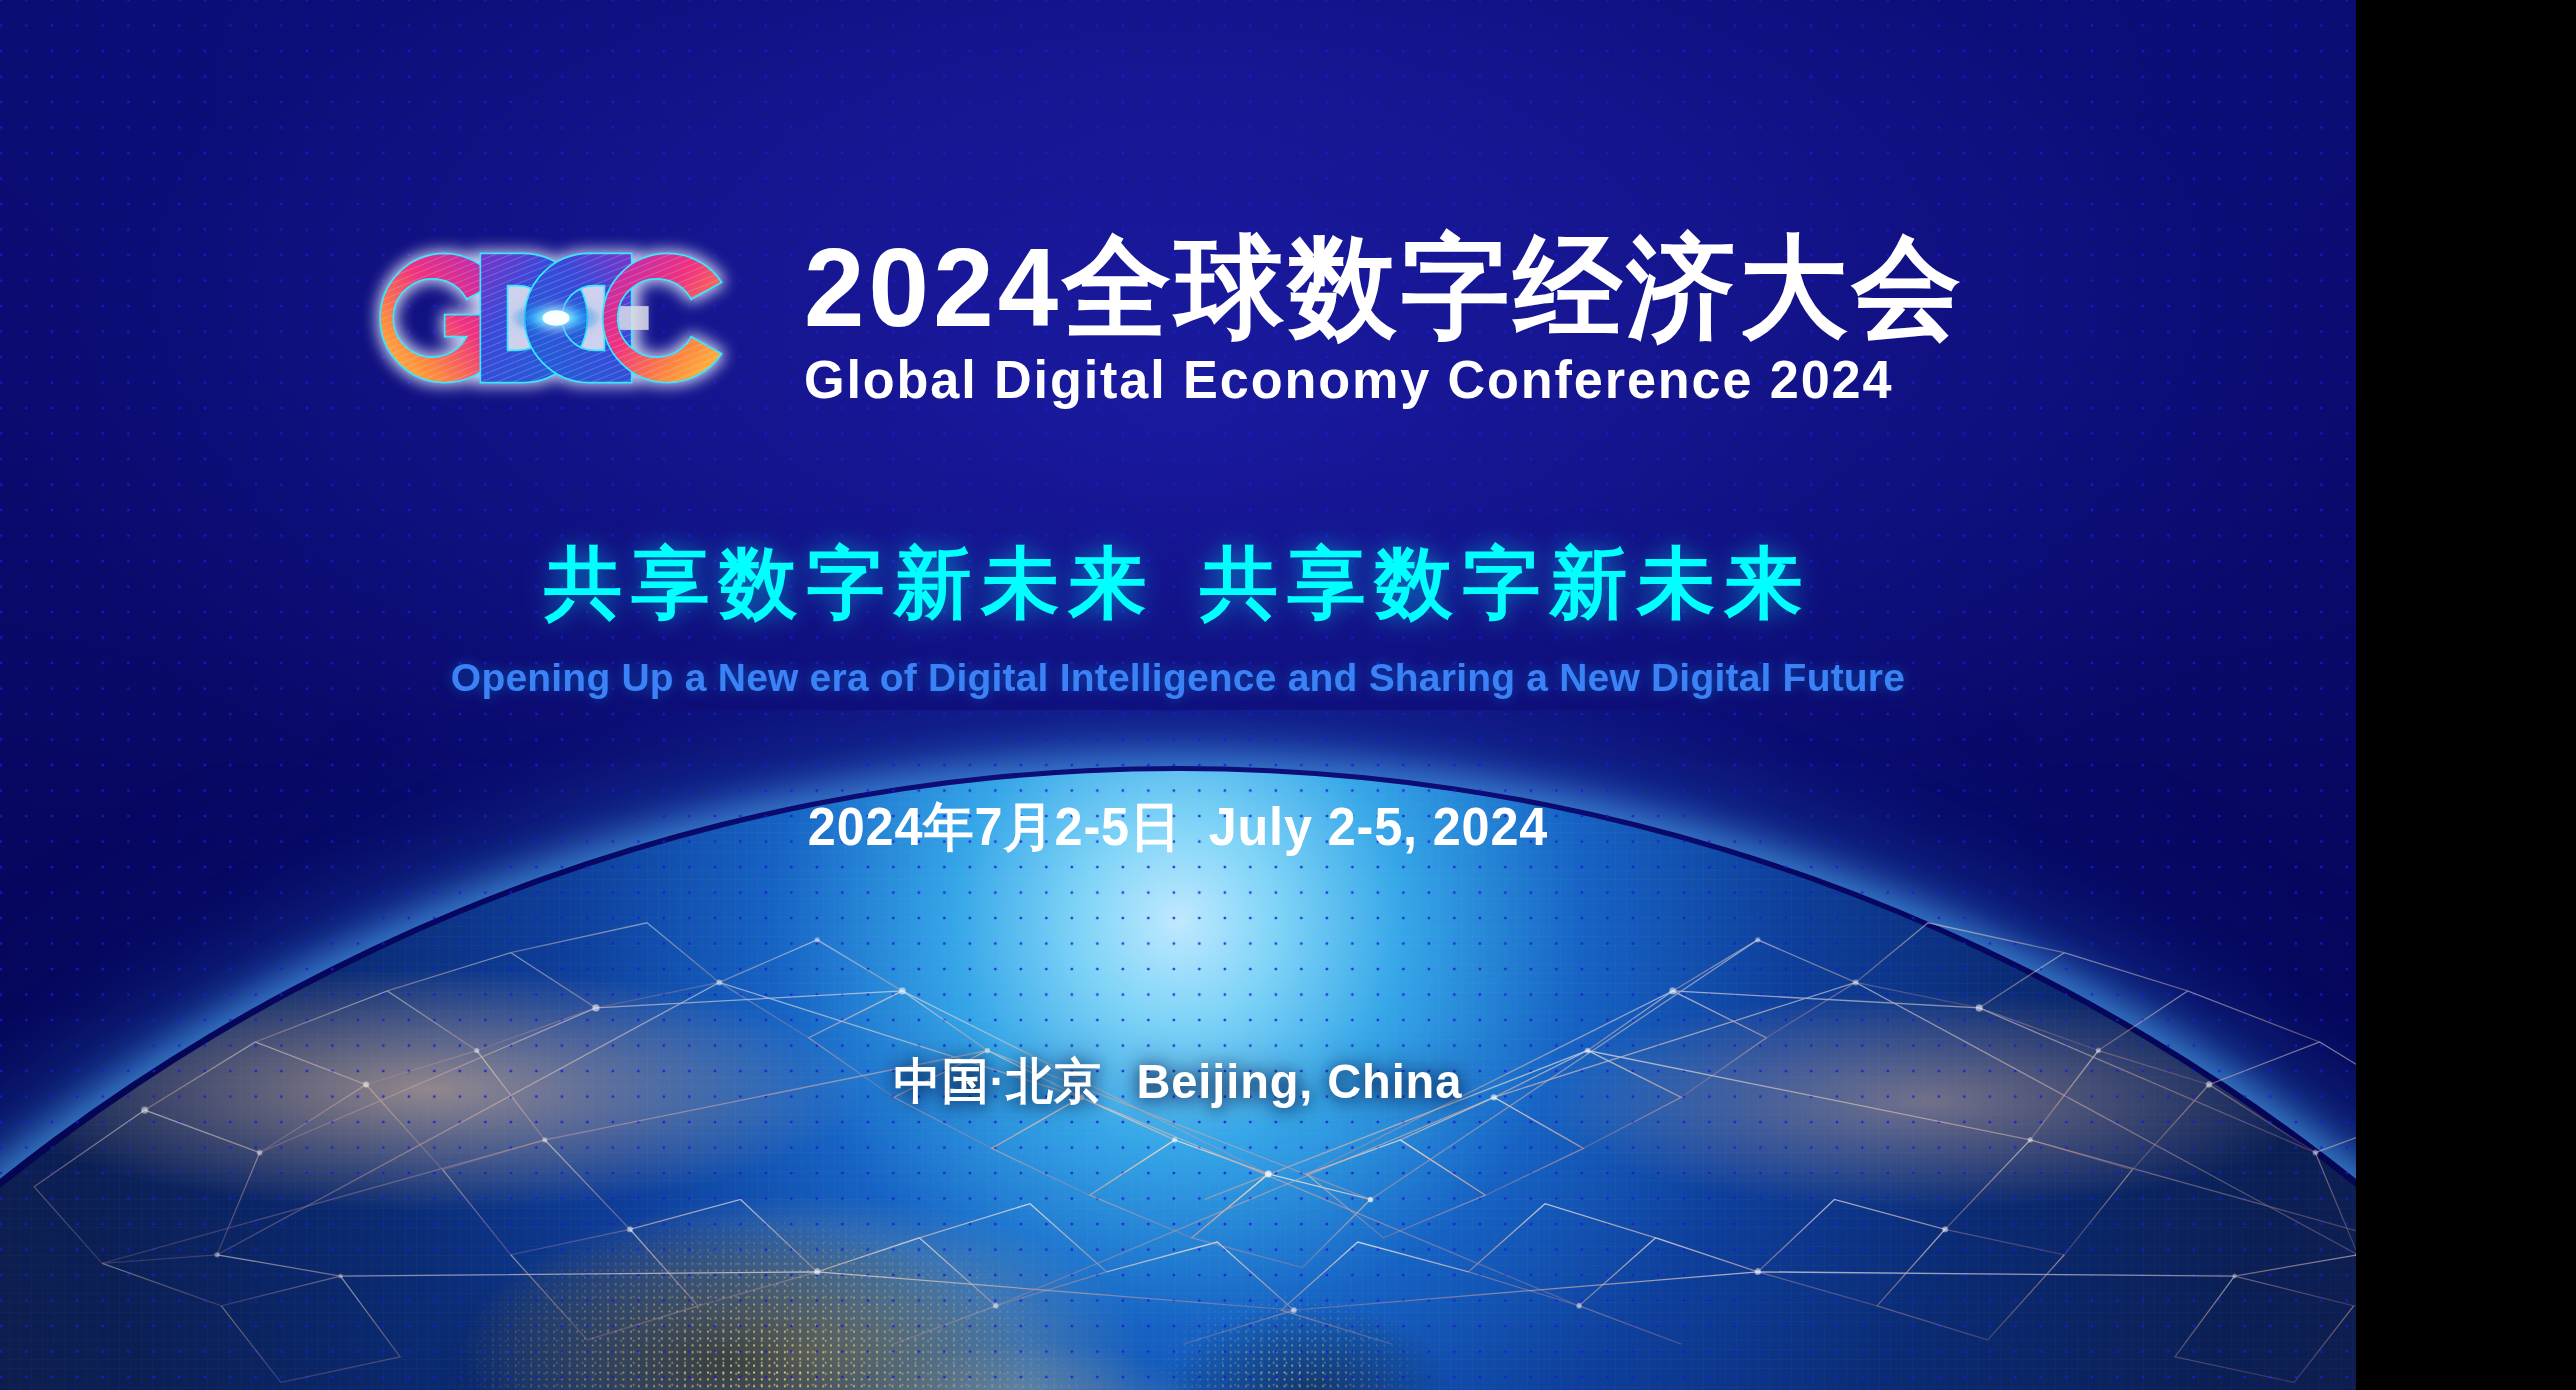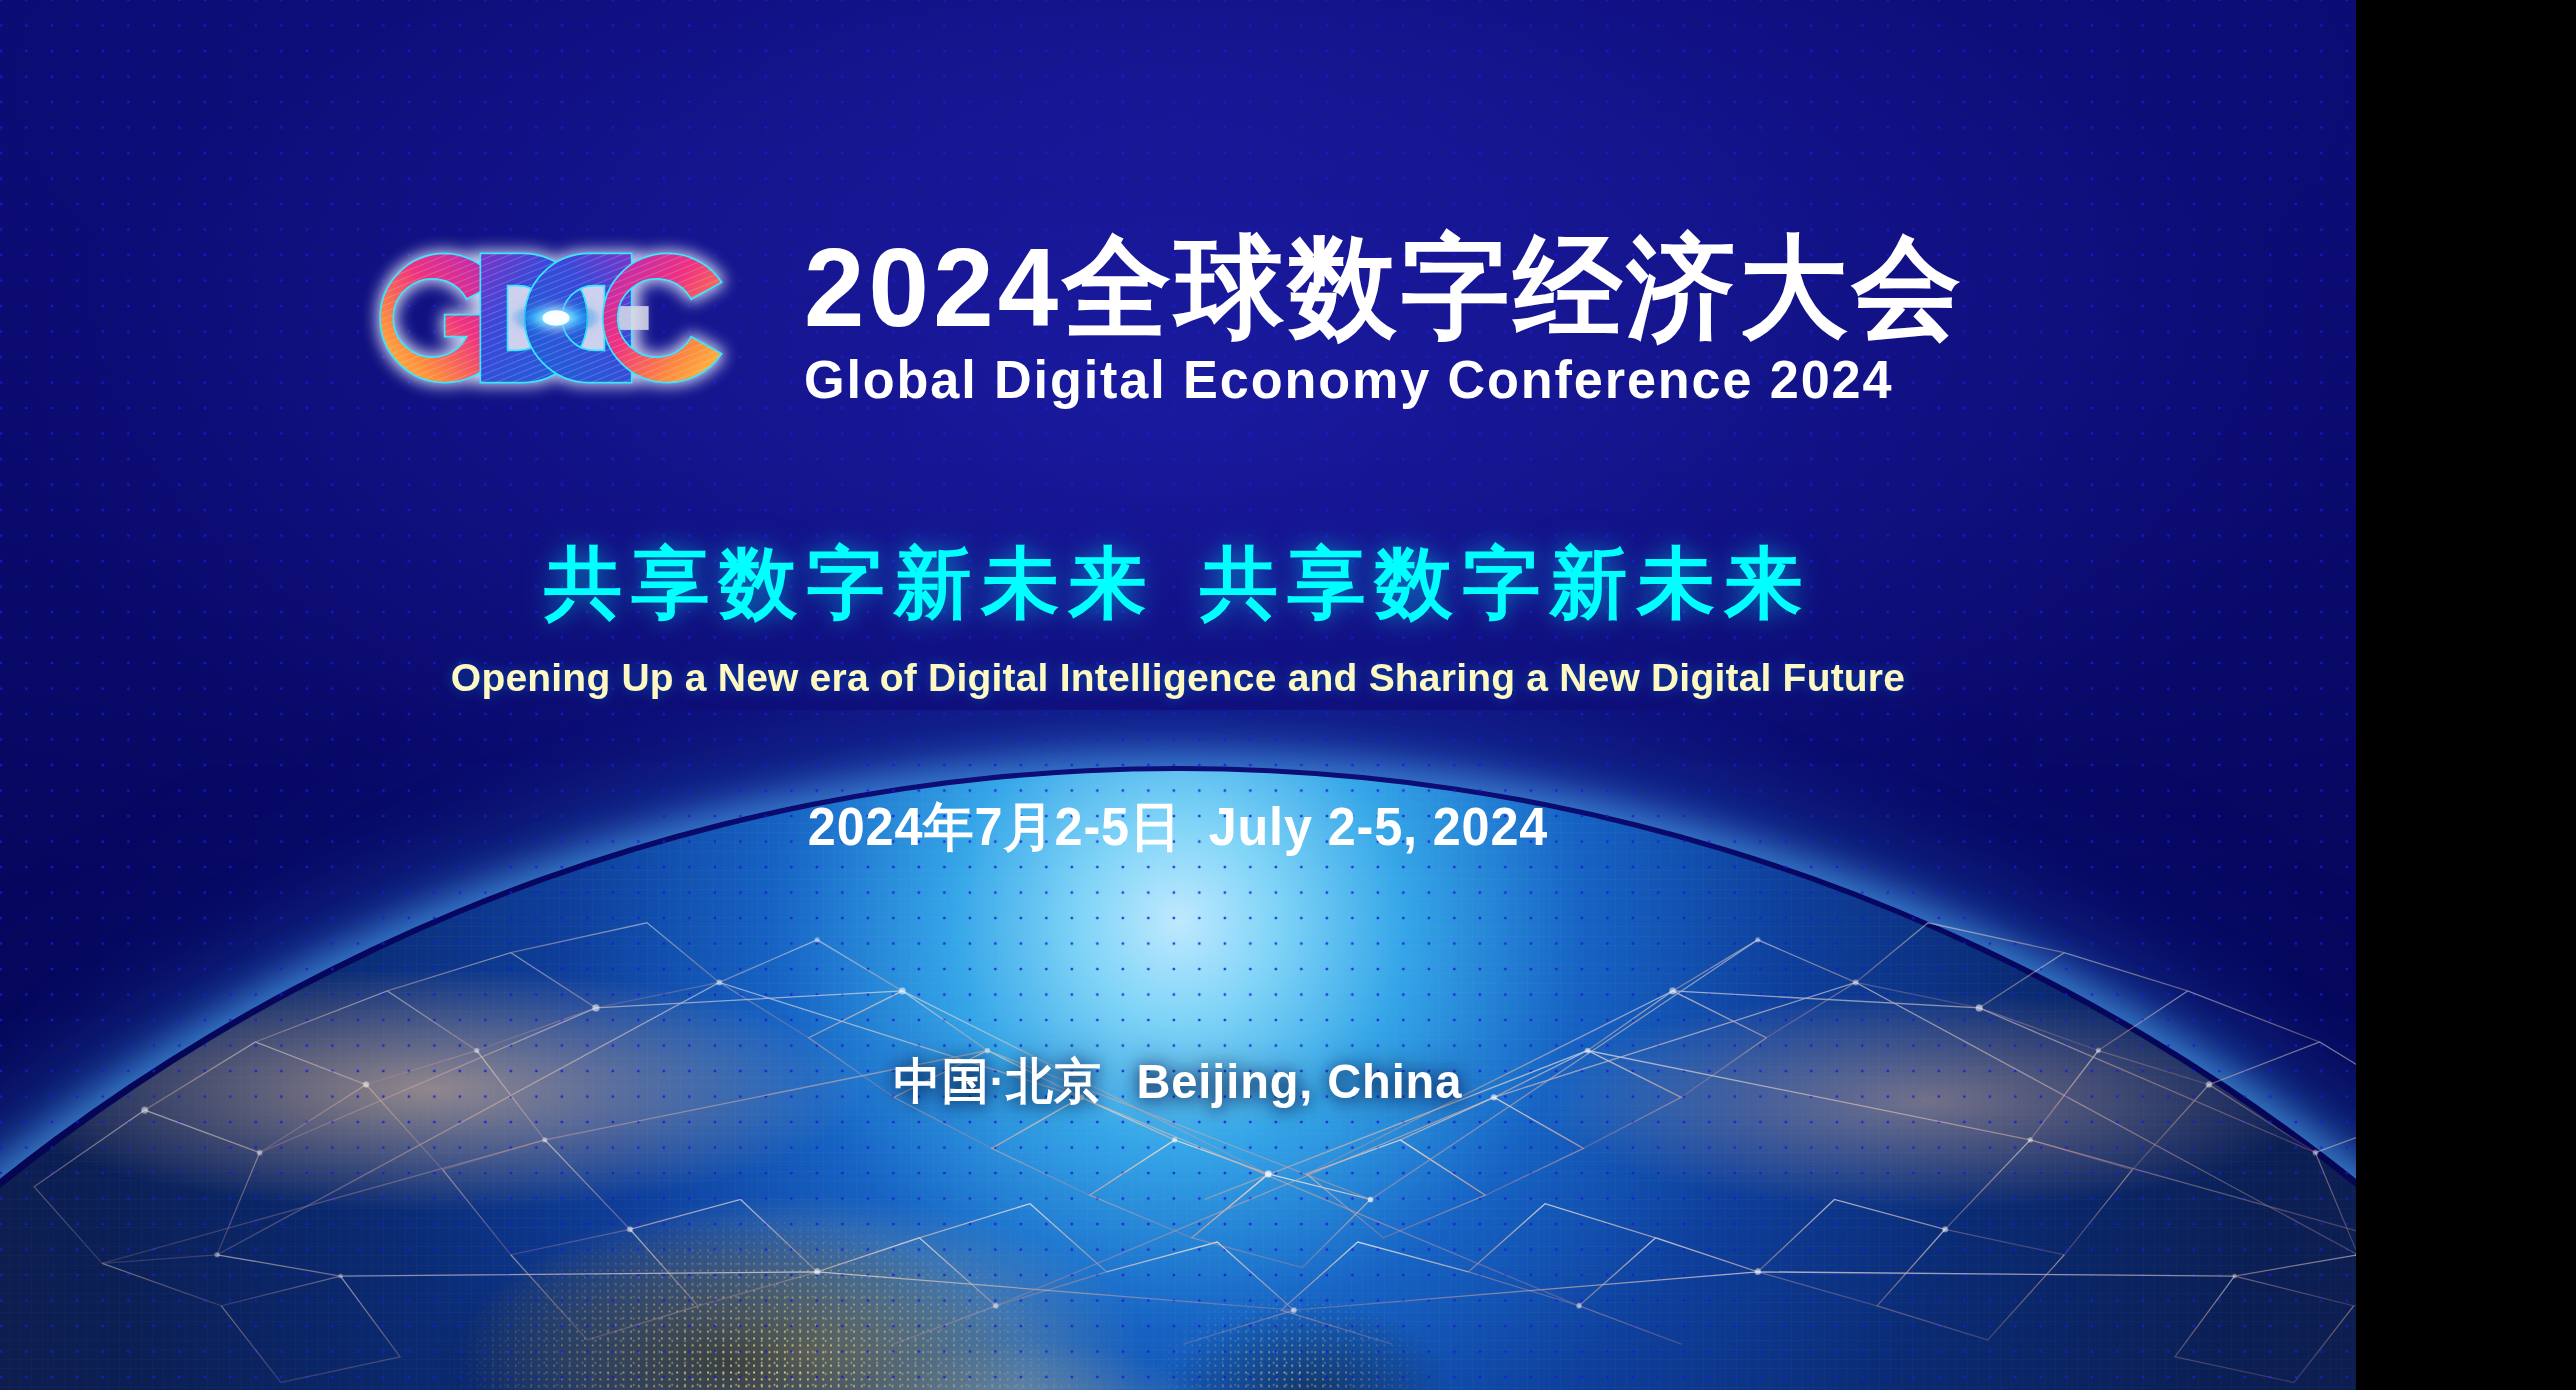--- a/index.html
+++ b/index.html
@@ -214,21 +214,21 @@
     letter-spacing: 9.4px;
     white-space: nowrap;
     text-shadow: 0 0 20.4px rgba(0,255,255,0.35), 0 0 44px rgba(0,200,255,0.20);
   }
   .slogan-cn .gap { display: inline-block; width: 44px; }
   .slogan-en {
     position: absolute;
     left: 0; right: 0;
     top: 656px;
     text-align: center;
-    color: #fef9c3;
+    color: #3b82f6;
     font-size: 39px;
     font-weight: 700;
     letter-spacing: 0.2px;
     white-space: nowrap;
     text-shadow: 0 0 13.6px rgba(0,220,255,0.30);
   }
 
   
   .date-line {
     position: absolute;

